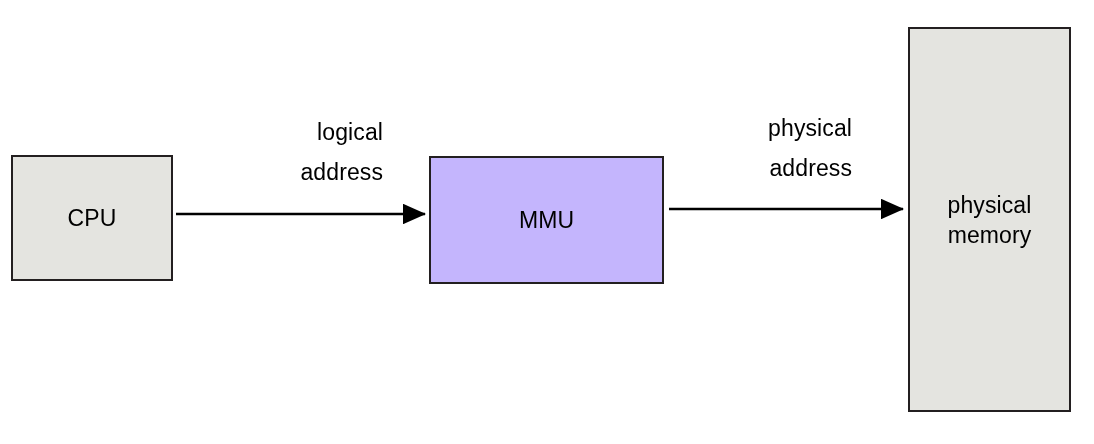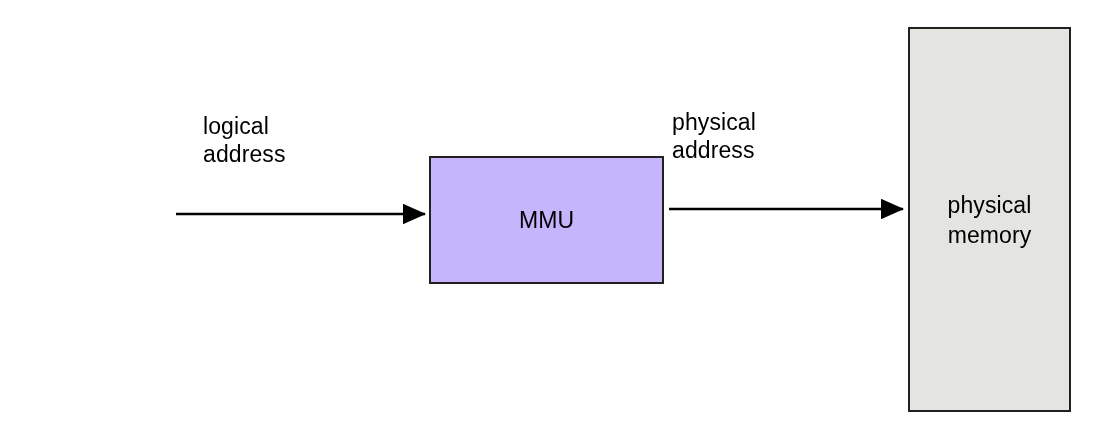--- a/index.html
+++ b/index.html
@@ -60,23 +60,23 @@
     position: absolute;
     left: 0;
     top: 0;
     width: 1094px;
     height: 444px;
     pointer-events: none;
   }
   .edge-label {
     position: absolute;
     font-size: 23px;
-    line-height: 28px;
+    line-height: 40px;
     color: #000000;
-    text-align: left;
+    text-align: right;
     white-space: pre-line;
     letter-spacing: 0.1px;
   }
   #logical-address-label {
     left: 203px;
     top: 112px;
     width: 180px;
   }
   #physical-address-label {
     left: 672px;
@@ -98,20 +98,23 @@
 
     <g>
       <line x1="176" y1="214" x2="425" y2="214" stroke="#000000" stroke-width="2.6" marker-end="url(#arrowhead)"></line>
     </g>
 
     <g>
       <line x1="669" y1="209" x2="903" y2="209" stroke="#000000" stroke-width="2.6" marker-end="url(#arrowhead)"></line>
     </g>
   </svg>
 
+  <div class="node" id="cpu-box">
+    <span class="node-label">CPU</span>
+  </div>
 
   <div class="node" id="mmu-box">
     <span class="node-label">MMU</span>
   </div>
 
   <div class="node" id="physical-memory-box">
     <span class="node-label">physical
 memory</span>
   </div>
 

